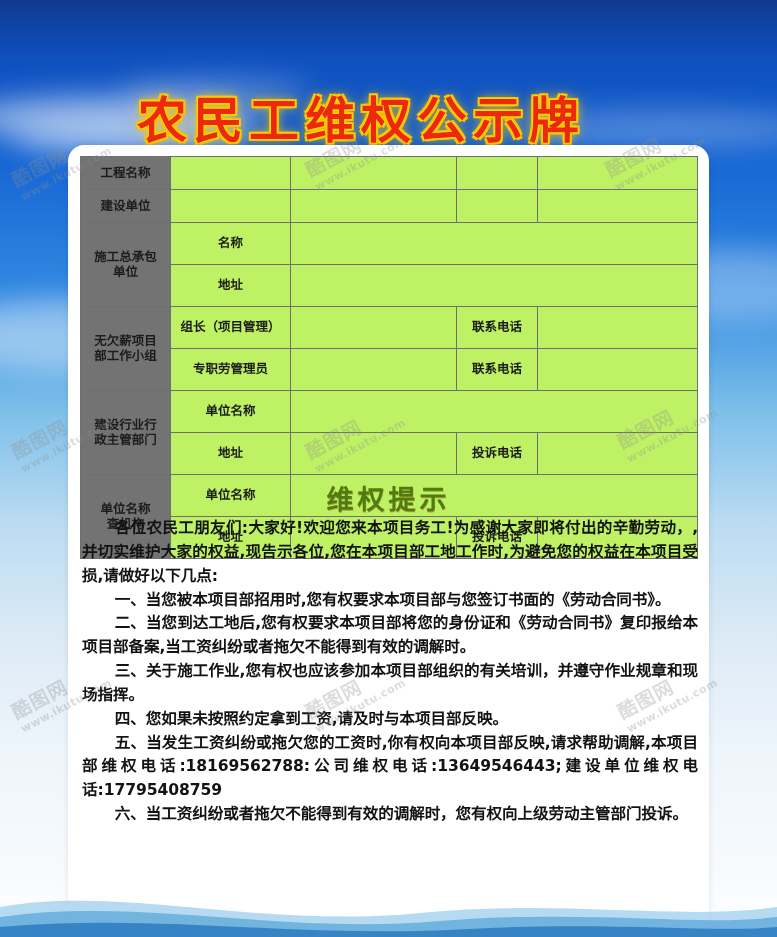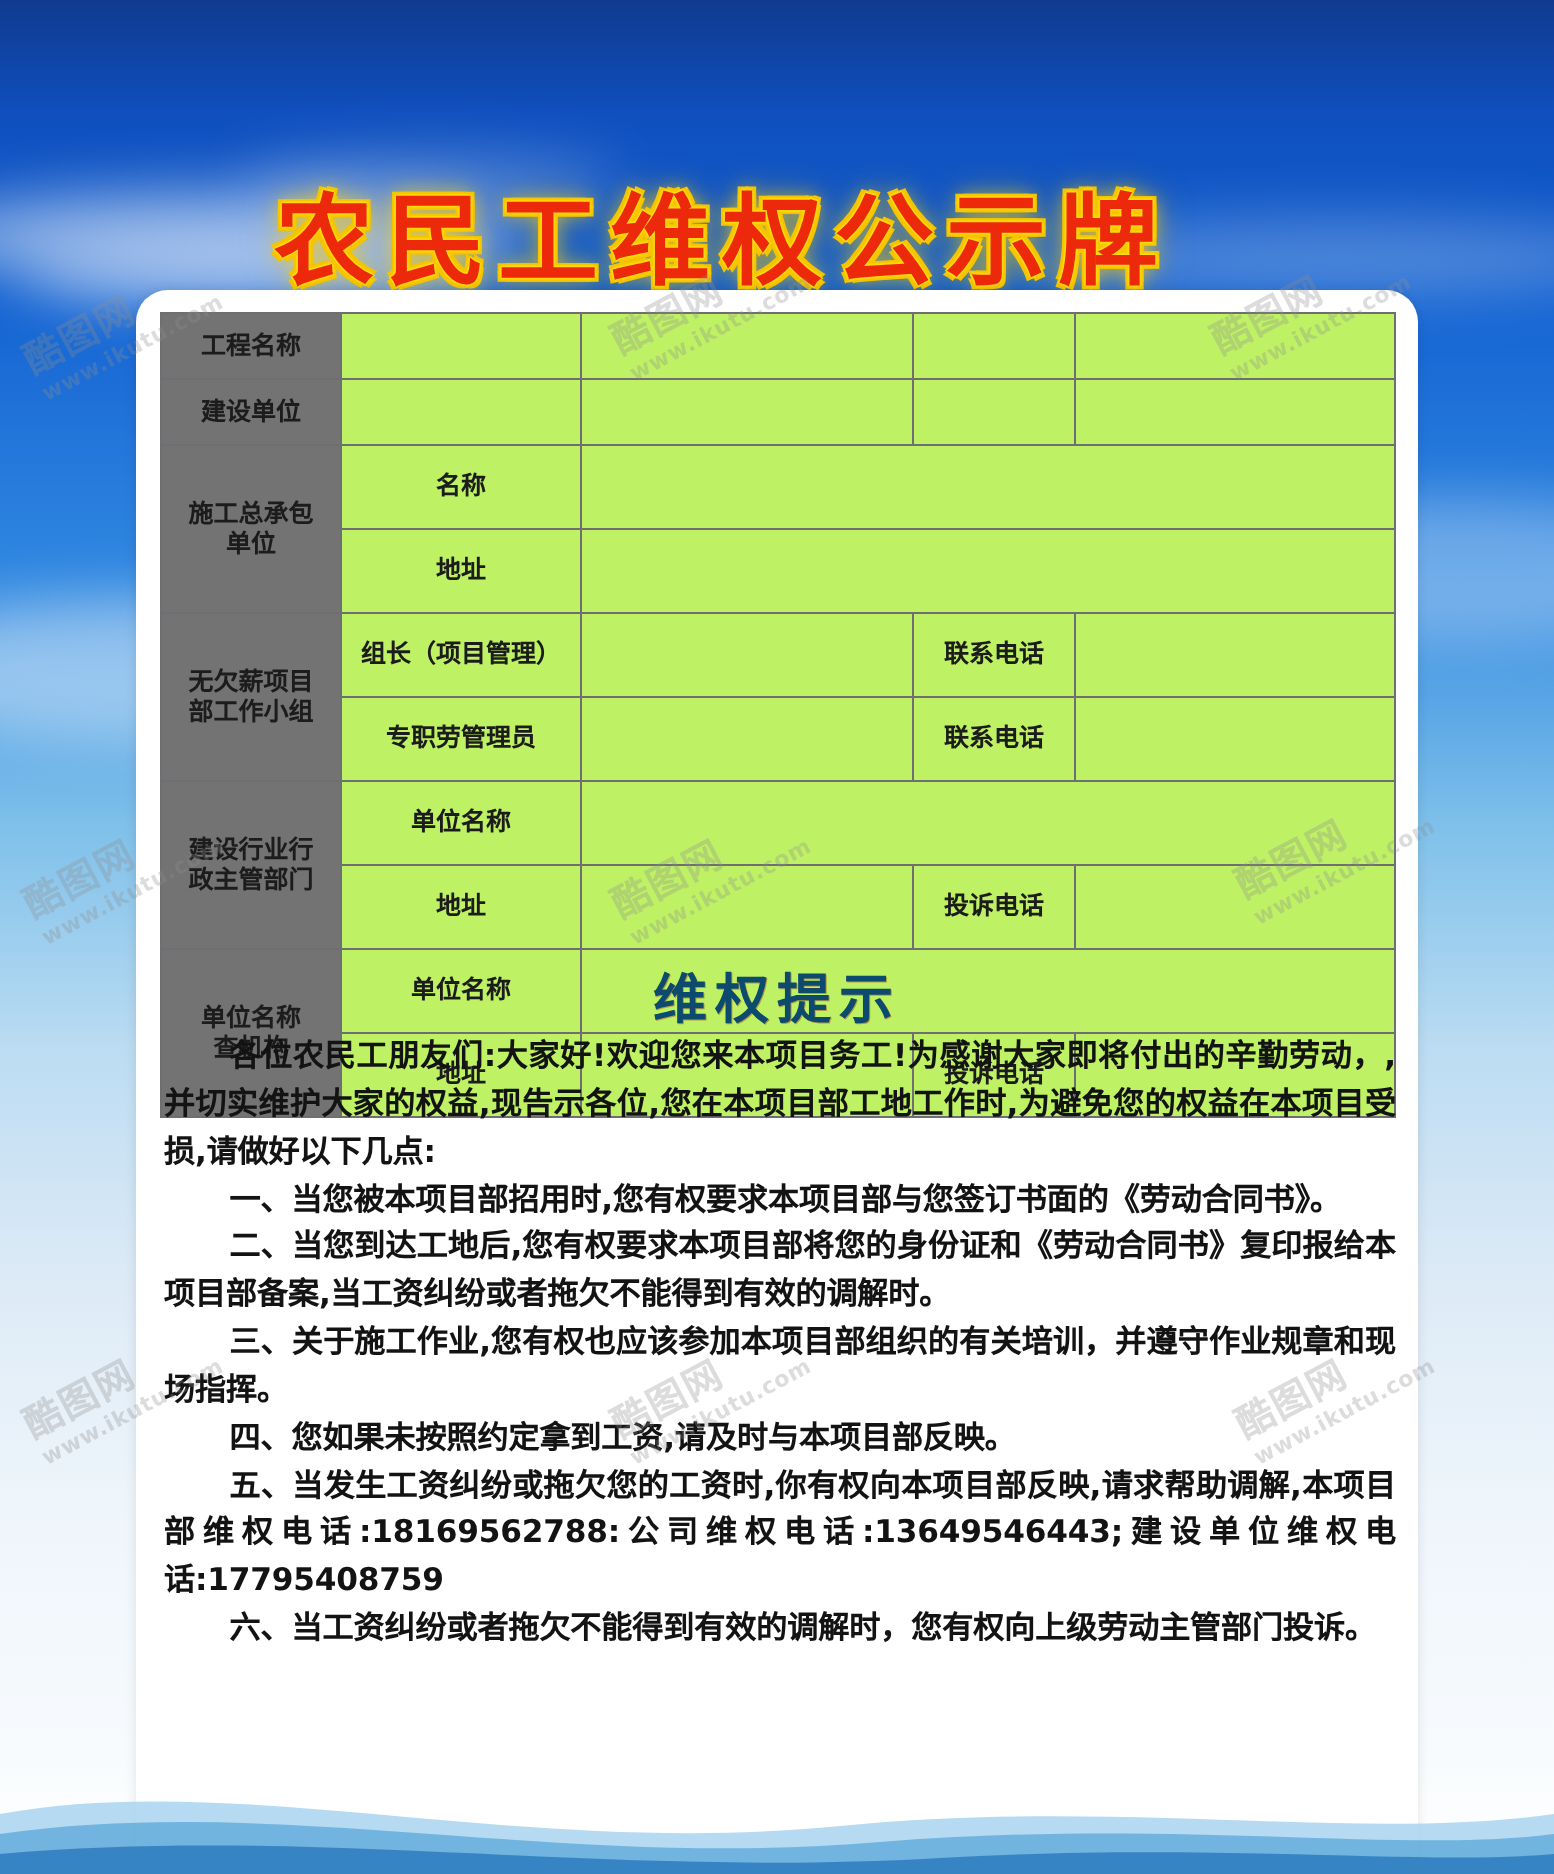--- a/index.html
+++ b/index.html
@@ -74,21 +74,21 @@
     background:#bef264;
   }
   #info-table td.lbl{background:#737373;}
   #info-table td.blank{}
   .r-h{height:33px;}
   .r-h2{height:42px;}
 
   
   #tips-heading{
     position:absolute;left:0;top:333px;width:641px;text-align:center;
-    font-size:27px;font-weight:bold;color:#0c4a6e;letter-spacing:4px;
+    font-size:27px;font-weight:bold;color:#4d7c0f;letter-spacing:4px;
     text-shadow:0.5px 0.5px 0 rgba(160,0,0,.35);
   }
 
   
   #tips-body{
     position:absolute;left:14px;top:372px;width:616px;
     font-size:15.6px;font-weight:bold;color:#131313;
     line-height:1.53;text-align:justify;text-justify:inter-ideograph;
     letter-spacing:-0.1px;
   }

